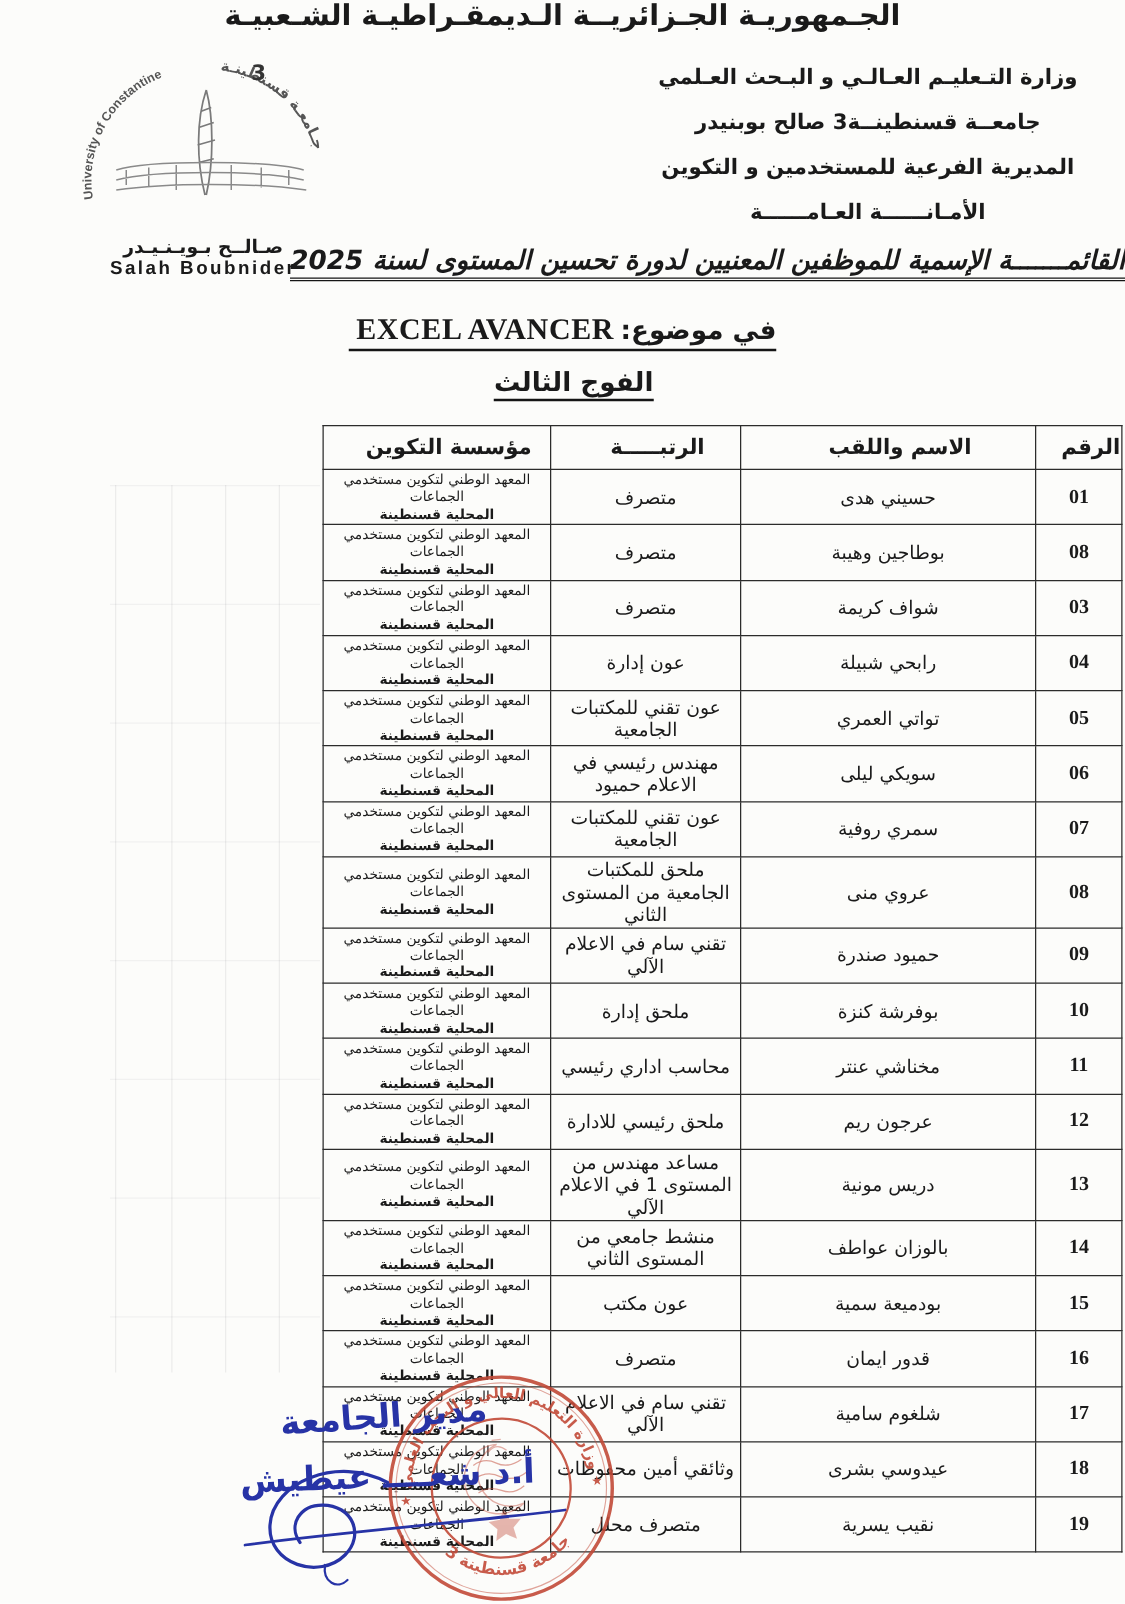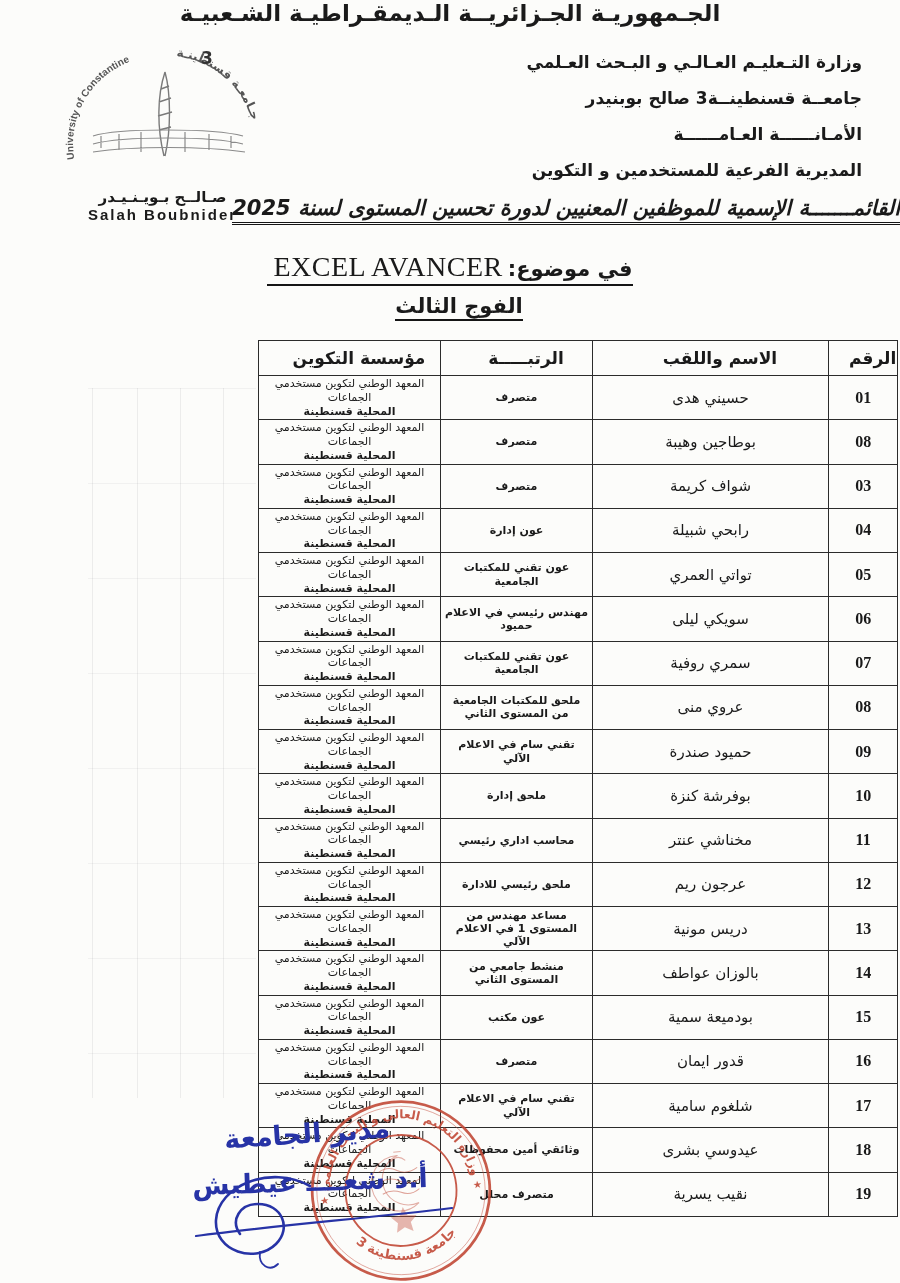--- a/index.html
+++ b/index.html
@@ -15,50 +15,50 @@
     font-size:23px; font-weight:bold; letter-spacing:.5px;
   }
   .logo{position:absolute; left:50px; top:44px; width:225px; text-align:center;}
   .logo svg{display:block; margin:0 auto;}
   .logo-name-ar{font-size:15px; font-weight:bold; direction:rtl; letter-spacing:1px; margin-top:-6px;}
   .logo-name-en{font-size:15px; font-weight:bold; letter-spacing:2px; font-family:"Liberation Sans",sans-serif;}
   .admin-block{
     position:absolute; right:38px; top:52px;
     direction:rtl; text-align:right; font-weight:bold; font-size:17px;
   }
-  .admin-line{margin-bottom:16px; white-space:nowrap;}
+  .admin-line{margin-bottom:16px; white-space:nowrap;text-align:center;}
   
   .list-title{position:absolute; top:196px; left:0; right:0; text-align:right; direction:rtl;font-style:italic;}
   .list-title span{
     font-size:21px; font-weight:bold;
     border-bottom:3px double #151515; padding-bottom:2px;
   }
   .subject-line{position:absolute; top:251px; left:0; right:0; text-align:center; direction:rtl;}
   .subject-inner{border-bottom:2px solid #151515; padding-bottom:1px; display:inline-block;}
   .subject-label{font-size:21px; font-weight:bold;}
   .subject-value{
-    font-family:"Liberation Serif",serif; font-size:28px; font-weight:normal;
+    font-family:"Liberation Serif",serif; font-size:24px; font-weight:bold;
     letter-spacing:.5px; direction:ltr; unicode-bidi:embed; padding-left:6px;
   }
   .group-title{position:absolute; top:294px; left:18px; right:0; text-align:center; direction:rtl;}
   .group-title span{font-size:21px; font-weight:bold; border-bottom:2px solid #151515; padding-bottom:1px;}
   
   .bleed{position:absolute; left:88px; top:388px; width:168px; height:710px; pointer-events:none;}
   .bleed .v{position:absolute; top:0; bottom:0; width:1px; background:rgba(100,100,110,.10);}
   .bleed .h{position:absolute; left:0; right:0; height:1px; background:rgba(100,100,110,.07);}
   
   .table-wrap{position:absolute; top:340px; left:258px;}
   table{border-collapse:collapse; direction:rtl; table-layout:fixed;}
   th,td{border:1.6px solid #2b2b2b; text-align:center; vertical-align:middle; overflow:hidden;}
   th{height:32px; font-size:17px; font-weight:bold;padding-left:20px;}
   td{height:38px; padding:1px 3px;}
   .col-no{width:68px;} .col-name{width:236px;} .col-rank{width:152px;} .col-inst{width:182px;}
   .no-cell{font-family:"Liberation Serif",serif; font-size:16px; font-weight:bold;}
   .name-cell{font-size:15px; font-weight:normal;}
-  .rank-cell{font-size:11px; font-weight:bold; line-height:1.2;}
+  .rank-cell{font-size:15px; font-weight:normal; line-height:1.2;}
   .inst-cell{font-size:11px; line-height:1.25;}
   .inst-l1{display:block;}
   .inst-l2{display:block; font-weight:bold;}
   
   .sig-block{position:absolute; left:190px; top:1096px; width:440px; height:187px;}
   .stamp{position:absolute; left:112px; top:2px; width:198px; height:185px; transform:rotate(-6deg); opacity:.9;}
   .ink{position:absolute; direction:rtl; font-weight:bold; color:#2733a6; z-index:5; white-space:nowrap;}
   .ink-title{left:34px; top:22px; font-size:27px; letter-spacing:2px; transform:rotate(-4deg);}
   .ink-name{left:2px; top:70px; font-size:27px; letter-spacing:1px; transform:rotate(-2deg);}
   .ink-swirl{position:absolute; left:0; top:28px; z-index:4;}
@@ -91,22 +91,22 @@
                M48,92 L48,104 M66,90 L66,106 M88,88 L88,108 M132,88 L132,108 M156,90 L156,106 M178,92 L178,104
                M40,108 C80,102 150,102 192,108" stroke="#8a8a8a" stroke-width="1.2" fill="none"></path>
     </svg>
     <div class="logo-name-ar">صـالــح بـويـنـيـدر</div>
     <div class="logo-name-en">Salah Boubnider</div>
   </div>
 
   <div class="admin-block">
     <div class="admin-line">وزارة التـعليـم العـالـي و البـحث العـلمي</div>
     <div class="admin-line">جامعــة قسنطينــة3 صالح بوبنيدر</div>
+    <div class="admin-line">المديرية الفرعية للمستخدمين و التكوين</div>
     <div class="admin-line">الأمـانــــــة العـامــــــة</div>
-    <div class="admin-line">المديرية الفرعية للمستخدمين و التكوين</div>
   </div>
 
   <div class="list-title">
     <span>القائمـــــــة الإسمية للموظفين المعنيين لدورة تحسين المستوى لسنة 2025</span>
   </div>
 
   <div class="subject-line">
     <span class="subject-inner">
       <span class="subject-label">في موضوع:</span>
       <span class="subject-value">EXCEL AVANCER</span>

